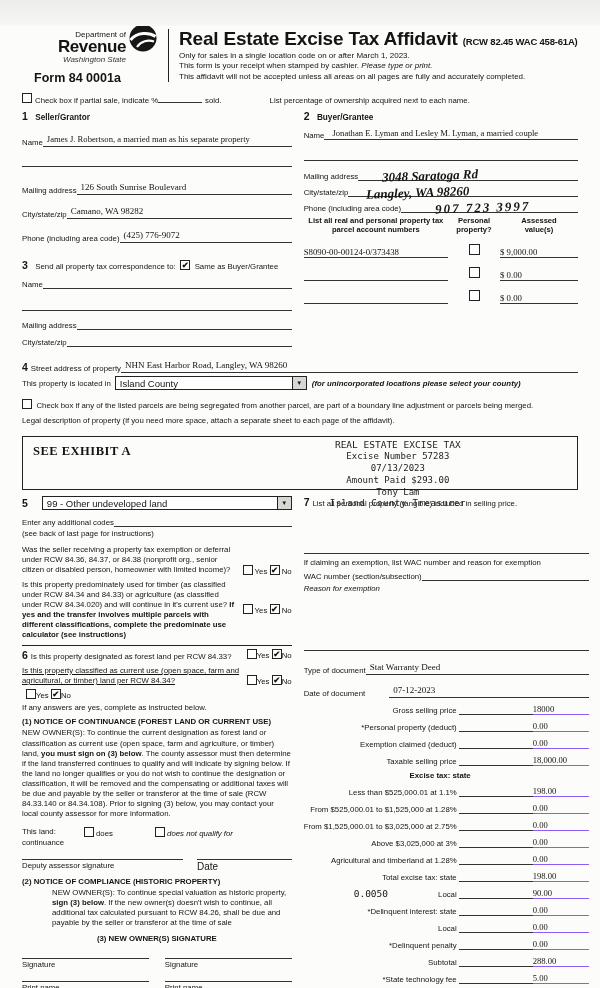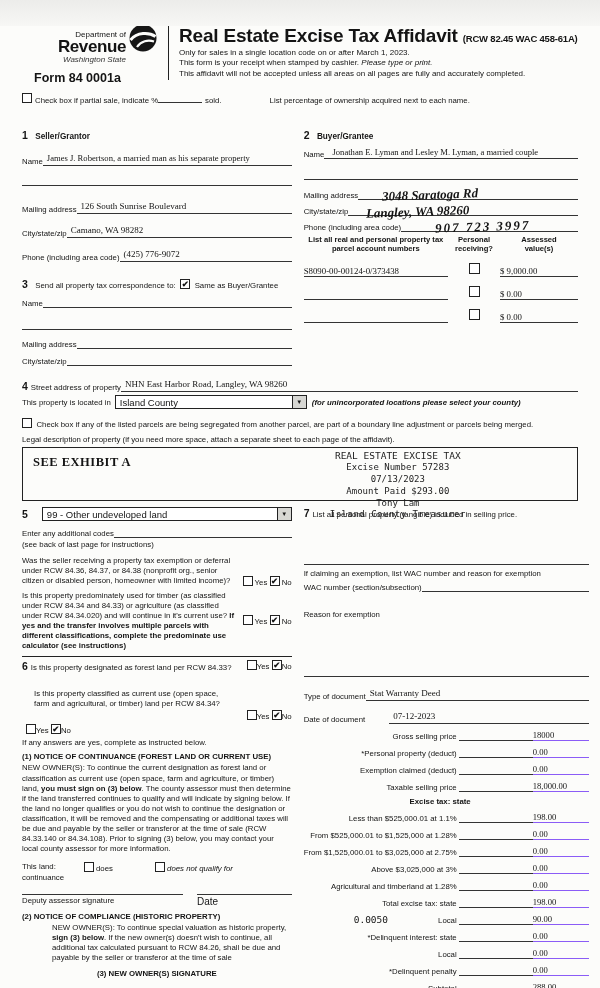--- a/index.html
+++ b/index.html
@@ -2,21 +2,21 @@
 <html><head>
 <meta charset="utf-8">
 <style>
   html,body{margin:0;padding:0;background:#fff;}
   .page{width:600px;height:988px;background:#fcfcfa;position:relative;overflow:hidden;
         font-family:"Liberation Sans",sans-serif;color:#141414;box-sizing:border-box;
         padding:26px 22px 0 22px;}
   .topband{position:absolute;top:0;left:0;right:0;height:26px;
            background:linear-gradient(#ececea,#f7f7f5);}
   
-  .hdr{display:flex;align-items:flex-start;}
+  .hdr{display:flex;align-items:center;}
   .logoblk{width:136px;flex:none;padding-top:4px;}
   .logorow{display:flex;align-items:center;justify-content:flex-end;}
   .logotxt{text-align:right;margin-right:2px;}
   .dept{font-size:8px;}
   .revname{font-size:17px;font-weight:bold;letter-spacing:-.4px;line-height:.95;}
   .wast{font-size:8px;font-style:italic;color:#333;}
   .formno{font-size:12.5px;font-weight:bold;margin-top:7px;text-align:left;padding-left:12px;}
   .titleblk{border-left:1.6px solid #222;margin-left:10px;padding-left:10px;flex:1;}
   .h1{font-size:19px;font-weight:bold;margin:0;line-height:1.05;letter-spacing:-.2px;}
   .rcw{font-size:9.5px;font-weight:bold;}
@@ -45,21 +45,21 @@
   .ddbtn{width:13px;align-self:stretch;background:#d7d7d3;border-left:1.6px solid #222;
          display:flex;align-items:center;justify-content:center;font-size:6px;}
   .p{font-size:7.8px;line-height:1.3;margin:3px 0 0 0;}
   
   .parhdr{display:flex;font-size:7.6px;font-weight:bold;text-align:center;line-height:1.15;margin-top:4px;}
   .parrow{display:flex;align-items:flex-end;margin-top:5px;}
   .parnum{flex:1;border-bottom:1px solid #333;font-family:"Liberation Serif",serif;font-size:8.8px;min-height:10px;}
   .parcb{width:52px;flex:none;text-align:center;}
   .parval{width:78px;flex:none;border-bottom:1px solid #333;font-family:"Liberation Serif",serif;font-size:8.8px;}
   
-  .exbox{border:1.6px solid #222;height:44px;margin-top:3px;padding:4px 10px;position:relative;}
+  .exbox{border:1.6px solid #222;height:44px;margin-top:11px;padding:4px 10px;position:relative;}
   .exhibit{font-family:"Liberation Serif",serif;font-weight:bold;font-size:12.5px;letter-spacing:.5px;}
   .stamp{position:absolute;left:46%;top:2px;width:240px;text-align:center;z-index:6;
          font-family:"DejaVu Sans Mono",monospace;font-size:9px;line-height:1.3;color:#1c1c1c;pointer-events:none;}
   .stamp .s1{font-size:9.5px;}
   .stamp .s6{letter-spacing:.5px;}
   
   .frow{display:flex;align-items:flex-end;font-size:7.8px;margin-top:6px;}
   .flabel{flex:1;text-align:right;white-space:nowrap;}
   .fline{width:74px;flex:none;border-bottom:1px solid #333;margin-left:2px;min-height:8px;}
   .fval{width:56px;flex:none;text-align:left;border-bottom:1px solid #8b5cf6;
@@ -108,21 +108,21 @@
   </div>
 
   <div class="fl" style="margin-top:8px;align-items:baseline;">
     <span class="cb"></span>
     <span class="lbl" style="margin-left:3px;">Check box if partial sale, indicate %</span>
     <span class="line" style="max-width:44px;flex:none;width:44px;"></span>
     <span class="lbl" style="margin-left:3px;">sold.</span>
     <span class="lbl" style="margin-left:48px;">List percentage of ownership acquired next to each name.</span>
   </div>
 
-  <div class="cols" style="margin-top:20px;">
+  <div class="cols" style="margin-top:1px;">
     <div class="colL">
       <div>
         <span class="secnum">1</span>
         <span class="sechead">Seller/Grantor</span>
       </div>
       <div class="fl" style="margin-top:4px;">
         <span class="lbl">Name</span>
         <span class="line"><span class="typed" style="font-size:8.6px;">James J. Robertson, a married man as his separate property</span></span>
       </div>
       <div class="line" style="margin-top:10px;"></div>
@@ -186,21 +186,21 @@
       </div>
       <div class="fl" style="margin-top:6px;">
         <span class="lbl">Phone (including area code)</span>
         <span class="line">
             <span class="hw" style="position:absolute;left:34px;bottom:-1px;letter-spacing:2px;">907 723 3997</span>
           </span>
       </div>
 
       <div class="parhdr">
         <span style="flex:1;"><span>List all real and personal property tax</span><br><span>parcel account numbers</span></span>
-        <span class="parcb"><span>Personal</span><br><span>receiving?</span></span>
+        <span class="parcb"><span>Personal</span><br><span>property?</span></span>
         <span style="width:78px;"><span>Assessed</span><br><span>value(s)</span></span>
       </div>
       <div class="parrow">
         <span class="parnum">S8090-00-00124-0/373438</span>
         <span class="parcb"><span class="cb big"></span></span>
         <span class="parval">$ 9,000.00</span>
       </div>
       <div class="parrow">
         <span class="parnum"></span>
         <span class="parcb"><span class="cb big"></span></span>
@@ -279,21 +279,21 @@
         </span>
       </div>
 
       <div style="border-top:1.2px solid #222;margin-top:5px;padding-top:3px;">
         <div style="display:flex;">
           <span class="p" style="flex:1;margin:0;"><span class="secnum">6</span><span>Is this property designated as forest land per RCW 84.33?</span></span>
           <span class="yn"><span class="cb"></span><span>Yes</span>
           <span class="cb">✔</span><span>No</span></span>
         </div>
         <div style="display:flex;margin-top:3px;">
-          <span class="p" style="flex:1;margin:12px;">Is this property classified as current use (open space, farm and agricultural, or timber) land per RCW 84.34?</span>
+          <span class="p" style="flex:1;margin:0;text-decoration:underline;">Is this property classified as current use (open space, farm and agricultural, or timber) land per RCW 84.34?</span>
           <span class="yn" style="align-self:flex-end;"><span class="cb"></span><span>Yes</span>
           <span class="cb">✔</span><span>No</span></span>
         </div>
         <div style="display:flex;margin-top:3px;">
           <span class="yn" style="align-self:flex-end;"><span class="cb"></span><span>Yes</span>
           <span class="cb">✔</span><span>No</span></span>
         </div>
         <div class="p">If any answers are yes, complete as instructed below.</div>
         <div class="p b" style="margin-top:4px;">(1) NOTICE OF CONTINUANCE (FOREST LAND OR CURRENT USE)</div>
         <div class="p" style="margin-top:1px;"><span>NEW OWNER(S): To continue the current designation as forest land or classification as current use (open space, farm and agriculture, or timber) land, </span><span class="b">you must sign on (3) below</span><span>. The county assessor must then determine if the land transferred continues to qualify and will indicate by signing below. If the land no longer qualifies or you do not wish to continue the designation or classification, it will be removed and the compensating or additional taxes will be due and payable by the seller or transferor at the time of sale (RCW 84.33.140 or 84.34.108). Prior to signing (3) below, you may contact your local county assessor for more information.</span></div>
@@ -324,21 +324,21 @@
     <div class="colR">
       <div class="p" style="margin:0;">
         <span class="secnum">7</span><span>List all personal property (tangible) included in selling price.</span>
       </div>
       <div class="line" style="margin-top:34px;"></div>
       <div class="lbl" style="margin-top:4px;">If claiming an exemption, list WAC number and reason for exemption</div>
       <div class="fl" style="margin-top:4px;">
         <span class="lbl">WAC number (section/subsection)</span>
         <span class="line"></span>
       </div>
-      <div class="lbl" style="margin-top:18px;">Reason for exemption</div>
+      <div class="lbl" style="margin-top:3px;font-style:italic;">Reason for exemption</div>
       <div class="line" style="margin-top:48px;"></div>
       <div class="fl" style="margin-top:5px;">
         <span class="lbl">Type of document</span>
         <span class="line"><span class="typed">Stat Warranty Deed</span></span>
       </div>
       <div class="fl" style="margin-top:4px;gap:24px;">
         <span class="lbl">Date of document</span>
         <span class="line"><span class="typed">07-12-2023</span></span>
       </div>
 

